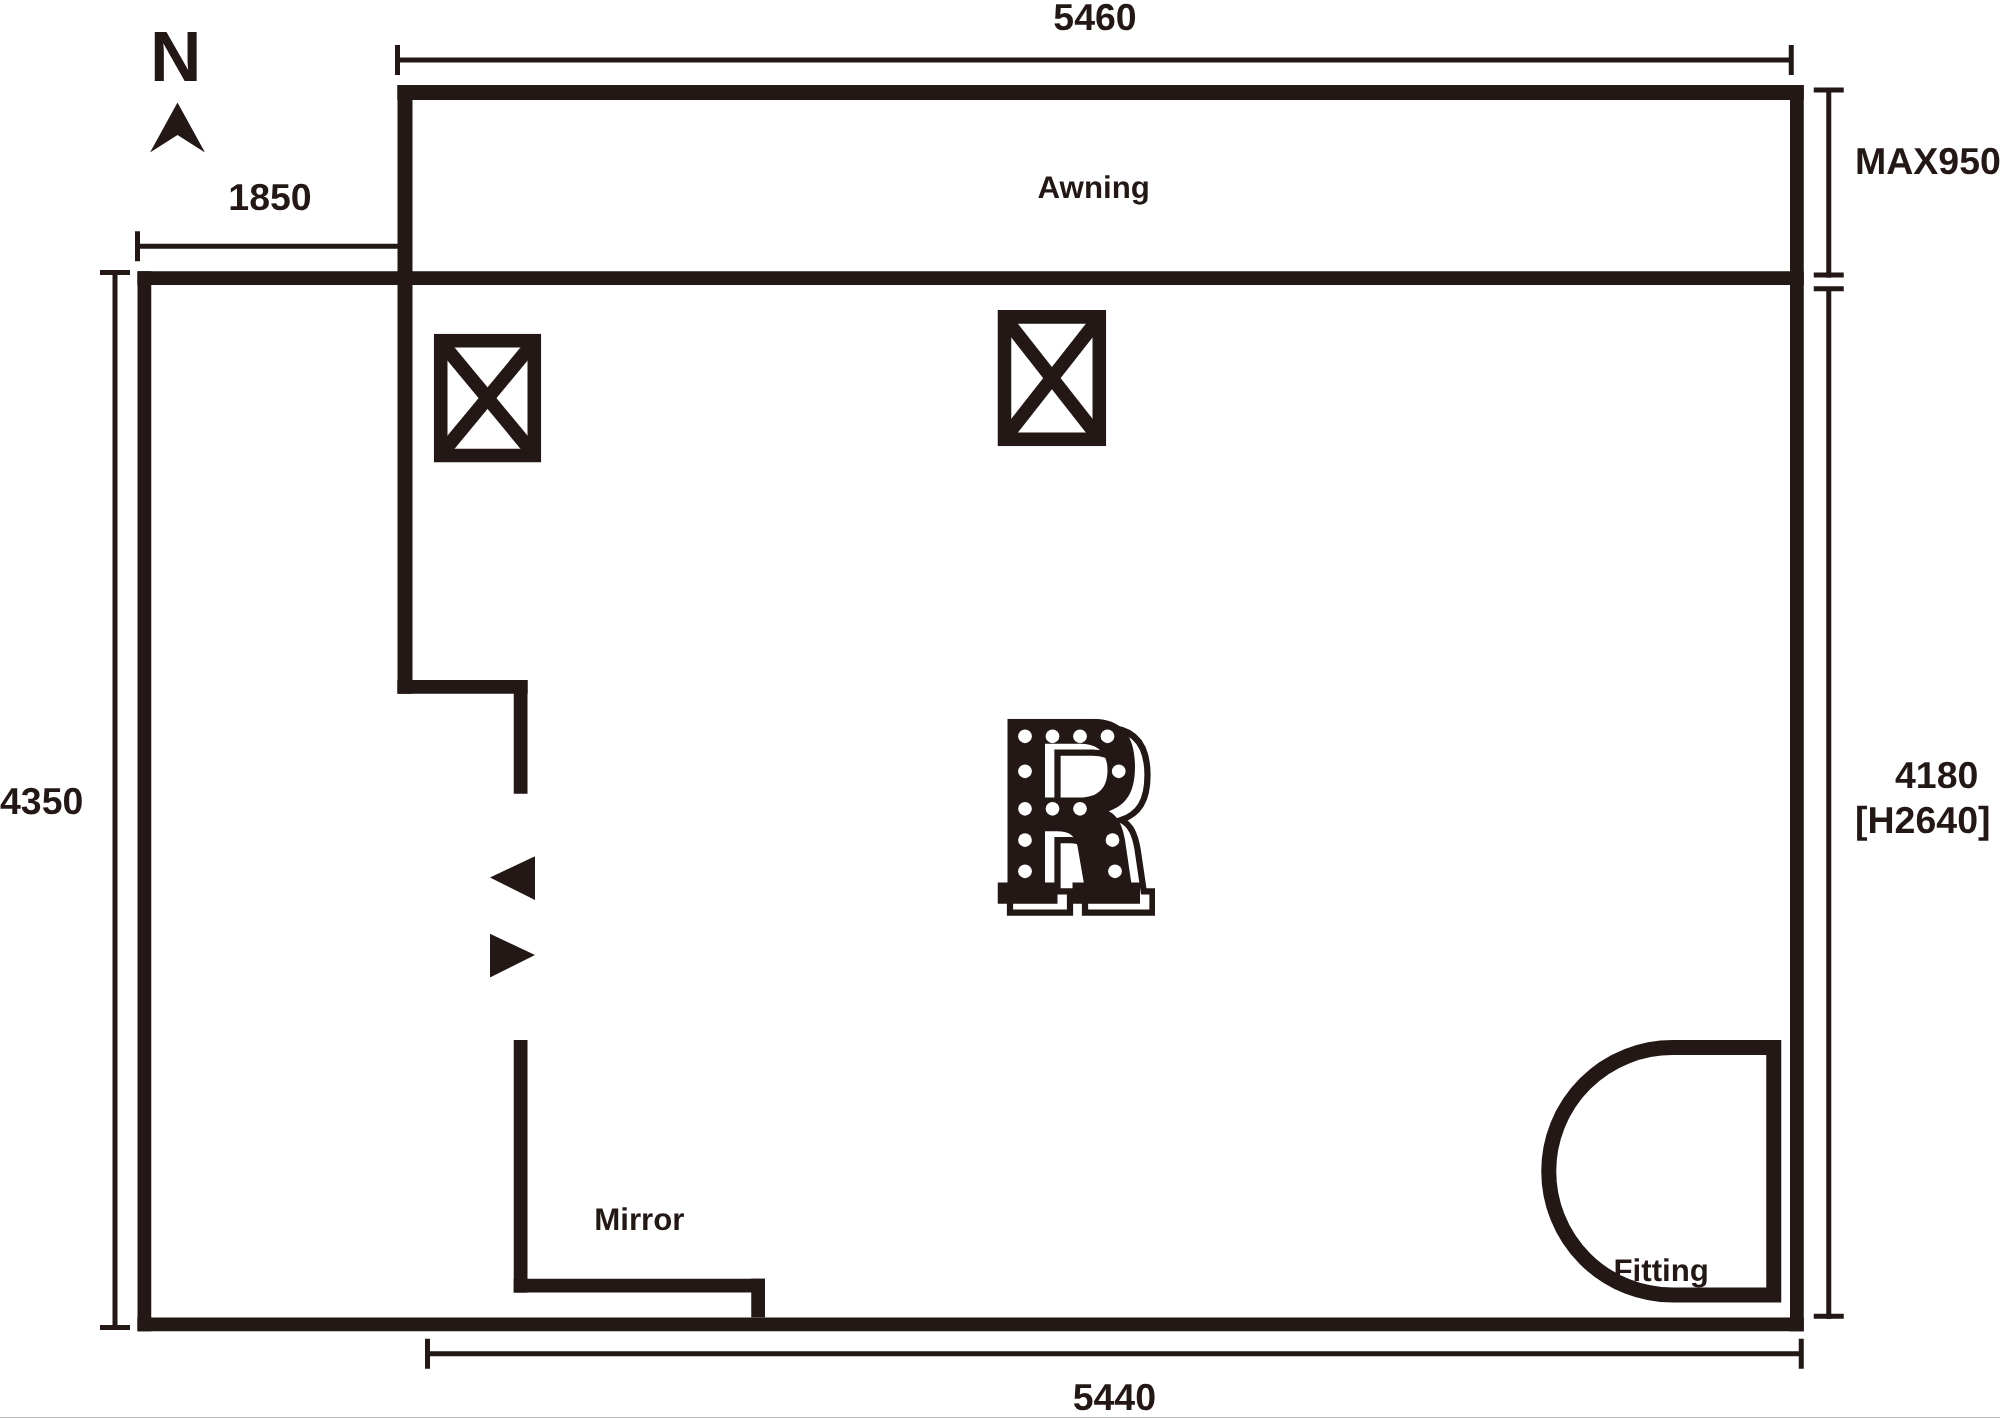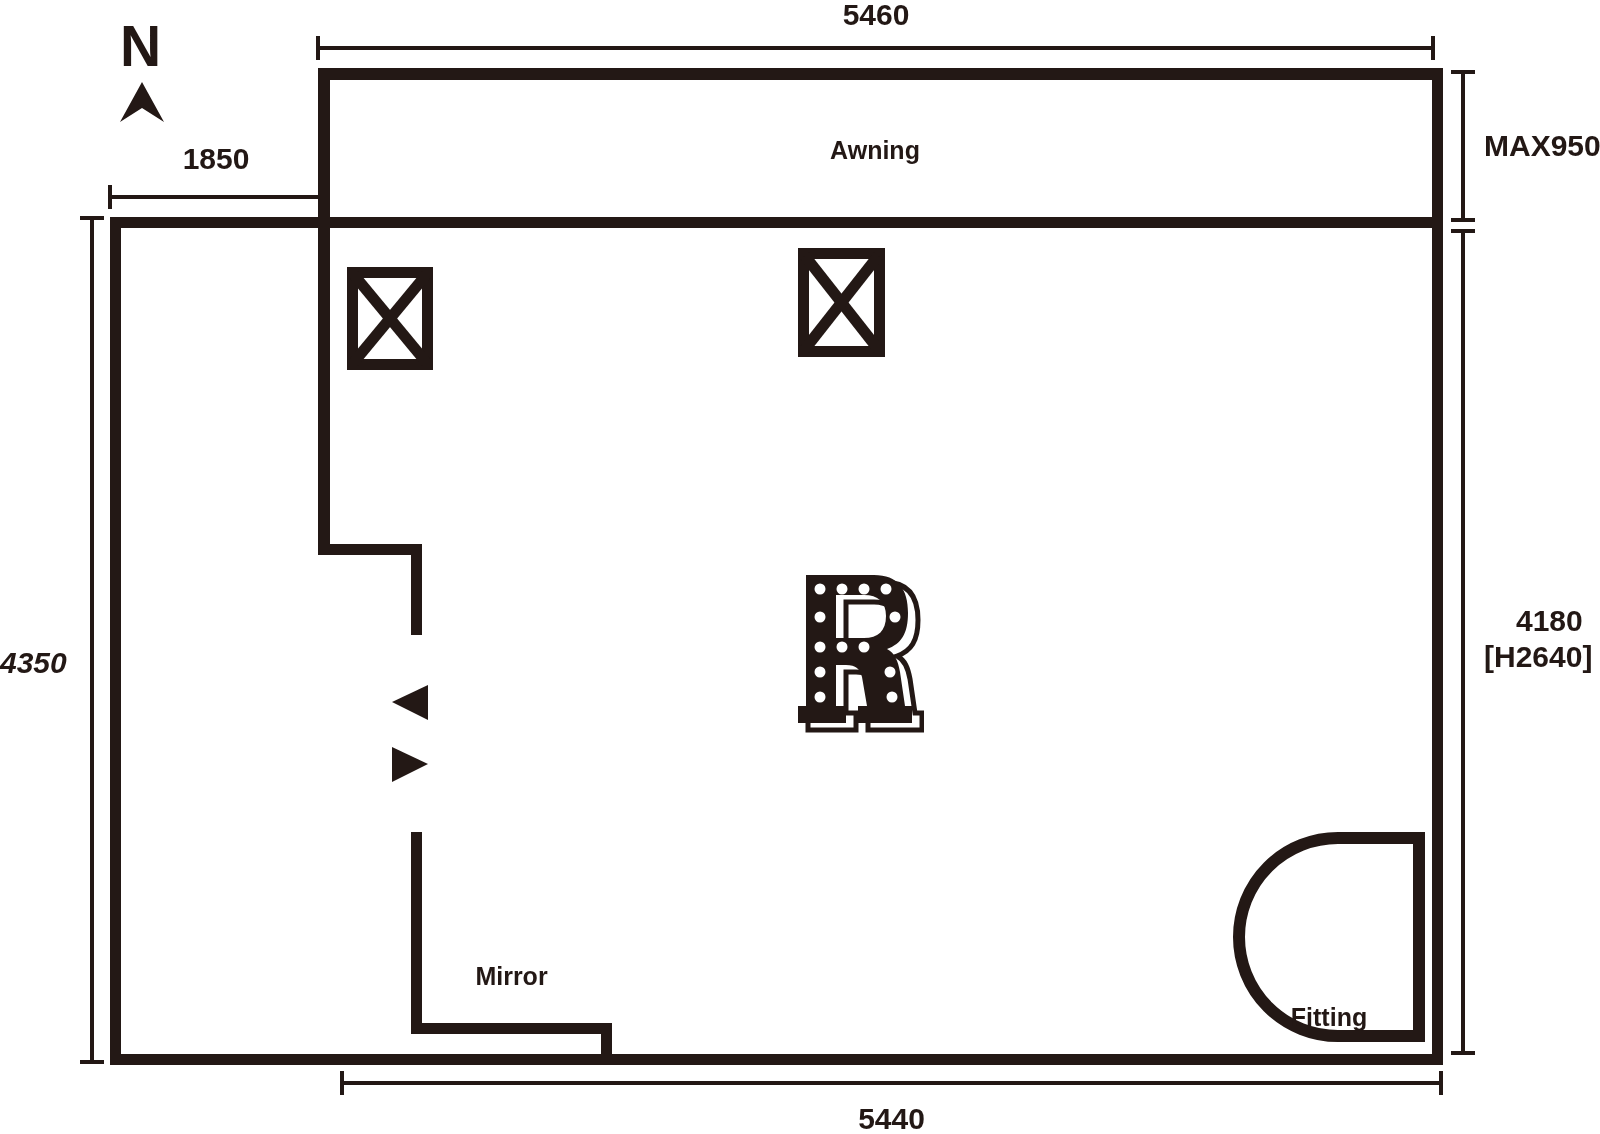--- a/index.html
+++ b/index.html
@@ -47,32 +47,32 @@
   <div class="dimtext center" style="left:318px; top:0px; width:1116px;">5460</div>
   <div class="dimline" style="left:318px; top:46px; width:1116px; height:4px;"></div>
   <div class="tick-v" style="left:316px; top:36px;"></div>
   <div class="tick-v" style="left:1431px; top:36px;"></div>
 
   <div class="dimtext center" style="left:110px; top:144px; width:212px;">1850</div>
   <div class="dimline" style="left:110px; top:195px; width:212px; height:4px;"></div>
   <div class="tick-v" style="left:108px; top:185px;"></div>
   <div class="tick-v" style="left:320px; top:185px;"></div>
 
-  <div class="dimtext" style="left:1484px; top:131px;">MAX950</div>
+  <div class="dimtext" style="left:1484px; top:115px;">MAX950</div>
   <div class="dimline" style="left:1461px; top:72px; width:4px; height:150px;"></div>
   <div class="tick-h" style="left:1451px; top:70px;"></div>
   <div class="tick-h" style="left:1451px; top:218px;"></div>
 
   <div class="dimtext" style="left:1516px; top:606px;">4180</div>
   <div class="dimtext" style="left:1484px; top:642px;text-align:right;">[H2640]</div>
   <div class="dimline" style="left:1461px; top:231px; width:4px; height:824px;"></div>
   <div class="tick-h" style="left:1451px; top:229px;"></div>
   <div class="tick-h" style="left:1451px; top:1051px;"></div>
 
-  <div class="dimtext" style="left:0px; top:648px;font-style:italic;">4350</div>
+  <div class="dimtext" style="left:0px; top:627px;">4350</div>
   <div class="dimline" style="left:90px; top:218px; width:4px; height:846px;"></div>
   <div class="tick-h" style="left:80px; top:216px;"></div>
   <div class="tick-h" style="left:80px; top:1060px;"></div>
 
   <div class="dimline" style="left:342px; top:1081px; width:1099px; height:4px;"></div>
   <div class="tick-v" style="left:340px; top:1071px;"></div>
   <div class="tick-v" style="left:1439px; top:1071px;"></div>
   <div class="dimtext center" style="left:342px; top:1104px; width:1099px;">5440</div>
 
   <div class="wall" style="left:318px; top:68px; width:1125px; height:12px;"></div>

